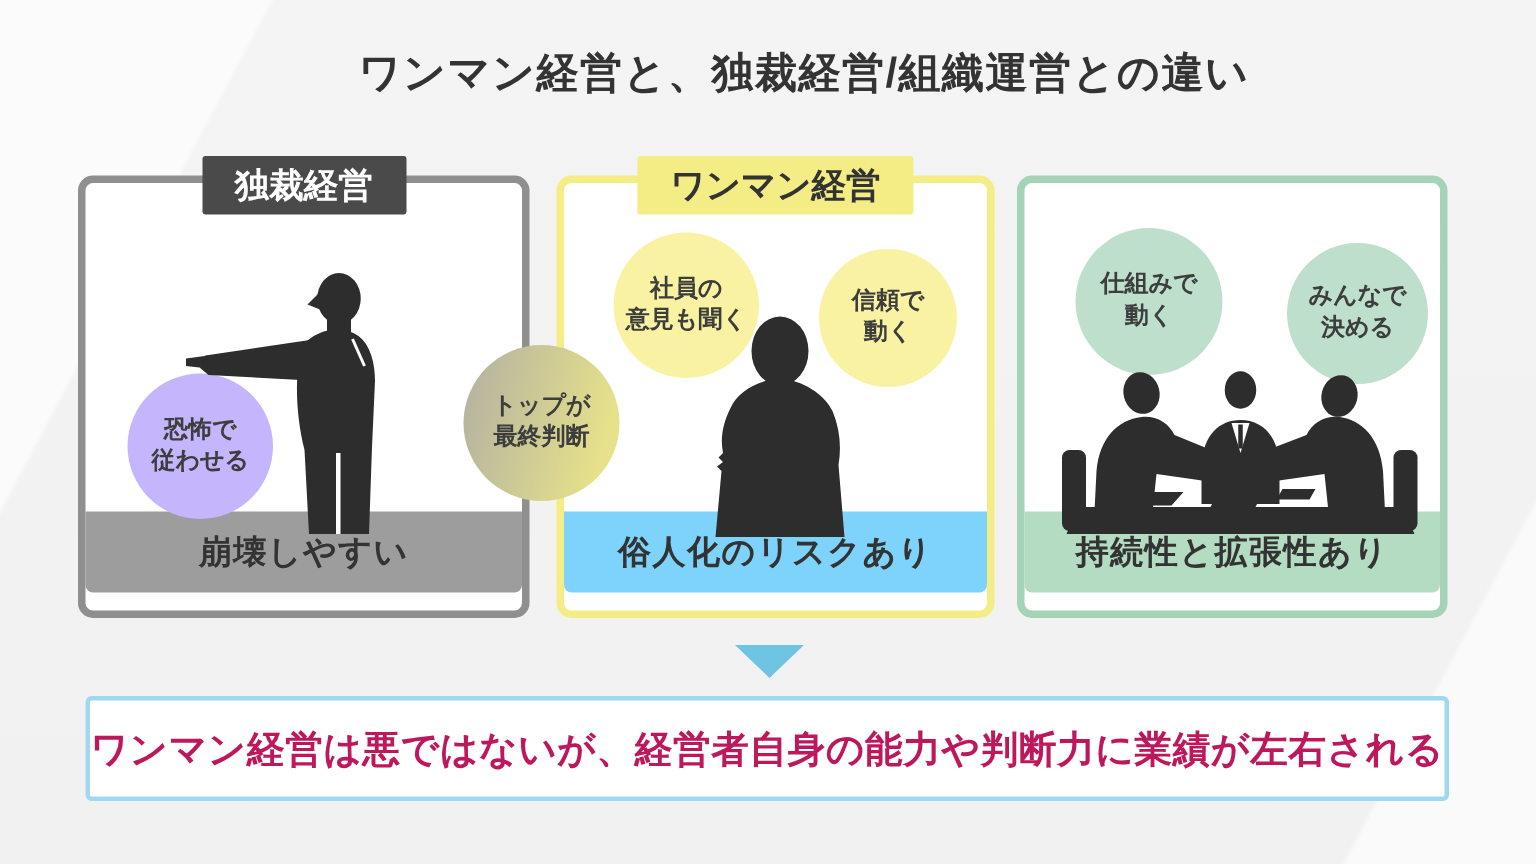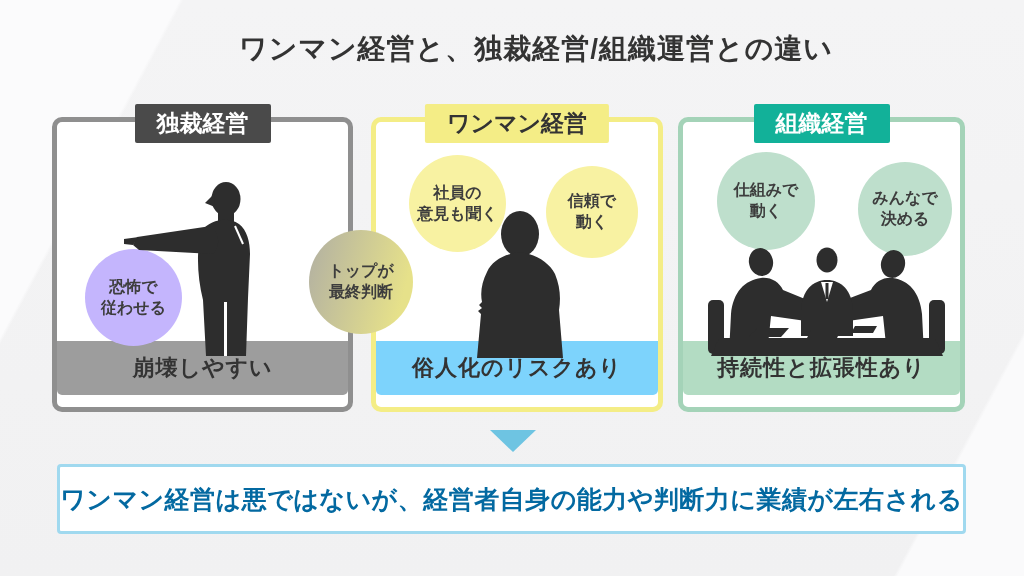--- a/index.html
+++ b/index.html
@@ -67,21 +67,21 @@
   .sil-3{ left:22px; top:122px; }
   .down-arrow{
     position:absolute; left:490px; top:430px; width:0; height:0;
     border-left:23px solid transparent; border-right:23px solid transparent;
     border-top:22px solid #6ec4e2;
   }
   .conclusion{
     position:absolute; left:57px; top:464px; width:909px; height:70px;
     background:#fff; border:3px solid #a0d9ef; border-radius:4px;
     display:flex; align-items:center; justify-content:center;
-    font-size:25px; font-weight:800; letter-spacing:.5px; color:#0369a1;
+    font-size:25px; font-weight:800; letter-spacing:.5px; color:#be185d;
   }
 </style>
 </head>
 <body>
 
 <div class="stage">
 
   <div class="title">ワンマン経営と、独裁経営/組織運営との違い</div>
 
   <div class="card card-1">
@@ -112,21 +112,20 @@
     <svg class="sil sil-2" width="96" height="148" viewBox="0 0 96 148">
       <g fill="#2d2d2d">
         <ellipse cx="49" cy="24" rx="19" ry="23"></ellipse>
         <path d="M49 42 C 33 44 21 51 16 62 C 11 72 9 82 11 92 L 8 95 L 11 98 L 7 101 L 10 104 L 6 148 L 92 148 L 88 100 C 90 88 89 76 84 64 C 78 52 64 44 49 42 Z"></path>
       </g>
     </svg>
     <div class="footer footer-2">俗人化のリスクあり</div>
   </div>
 
   <div class="card card-3">
-    <div class="badge badge-3">組織経営</div>
     <div class="bubble bubble-green bubble-c3a">仕組みで
 動く</div>
     <div class="bubble bubble-green bubble-c3b">みんなで
 決める</div>
     <svg class="sil sil-3" width="243" height="112" viewBox="0 0 243 112">
       <g fill="#2d2d2d">
         <rect x="3" y="56" width="16" height="54" rx="5"></rect>
         <rect x="224" y="56" width="16" height="54" rx="5"></rect>
         <ellipse cx="56" cy="18" rx="12" ry="14" transform="rotate(-14 56 18)"></ellipse>
         <path d="M24 110 L 26 70 C 28 48 40 36 56 34 C 66 33 74 38 78 46 L 122 64 L 146 72 L 142 84 L 94 76 L 66 72 L 62 110 Z"></path>

